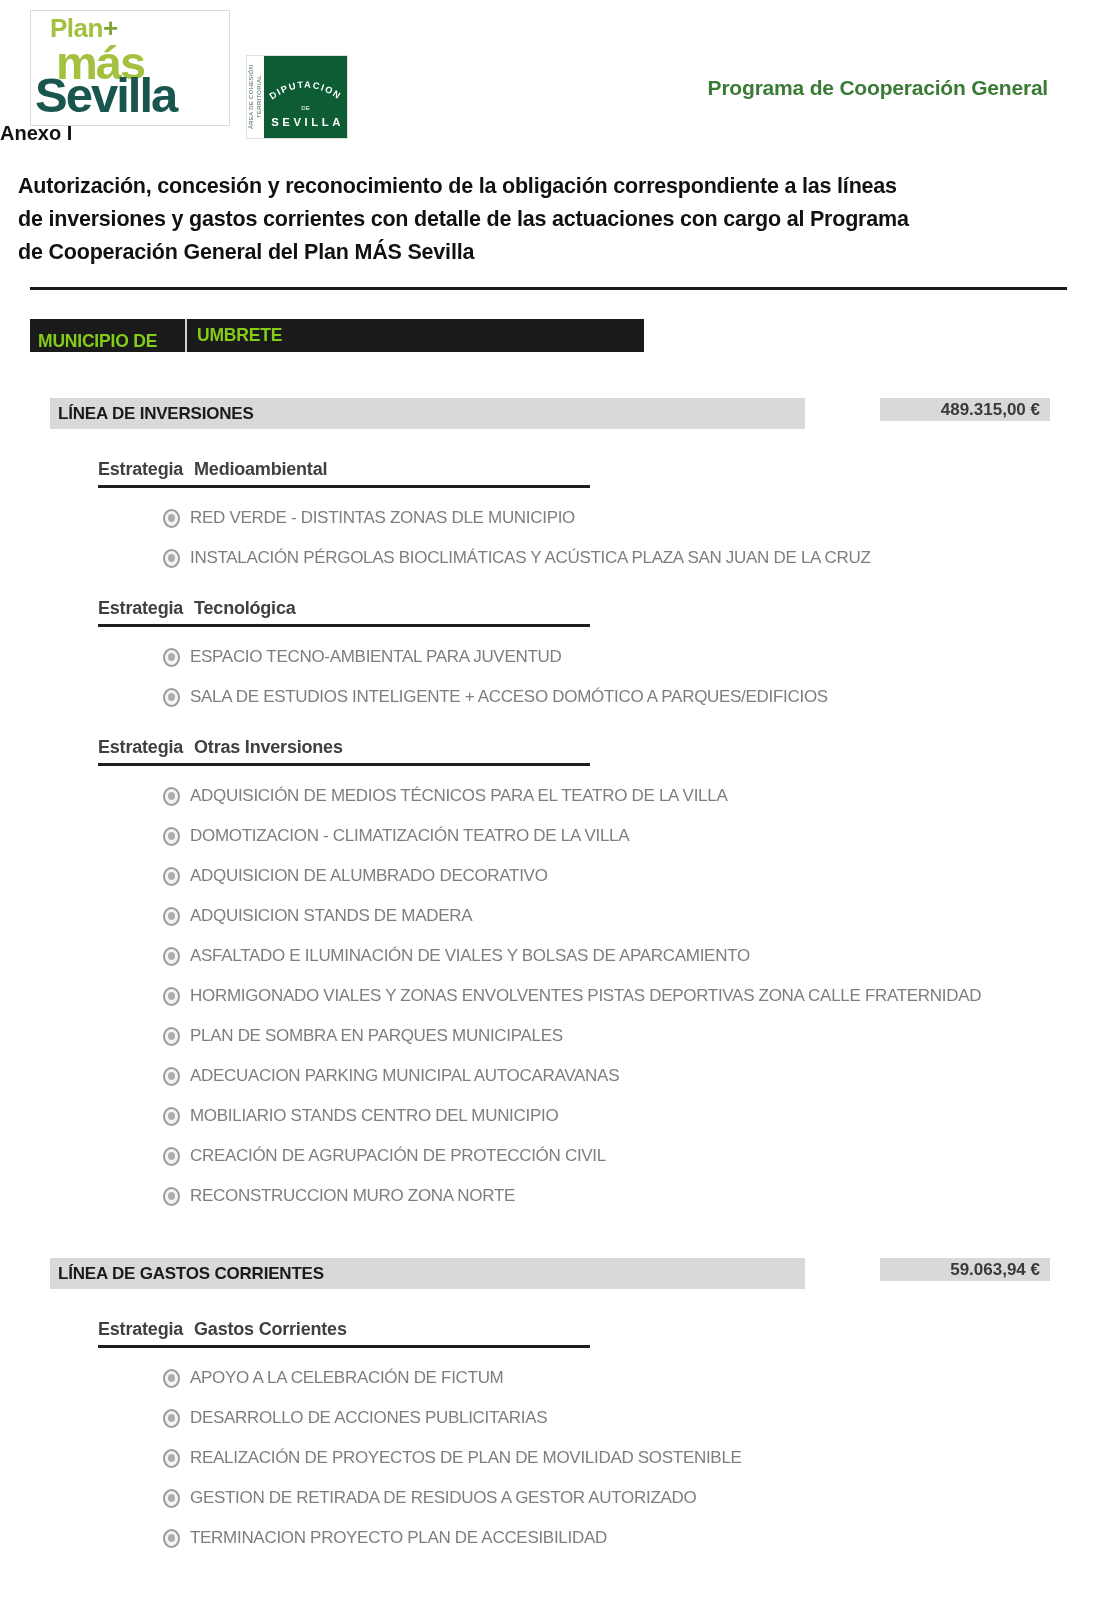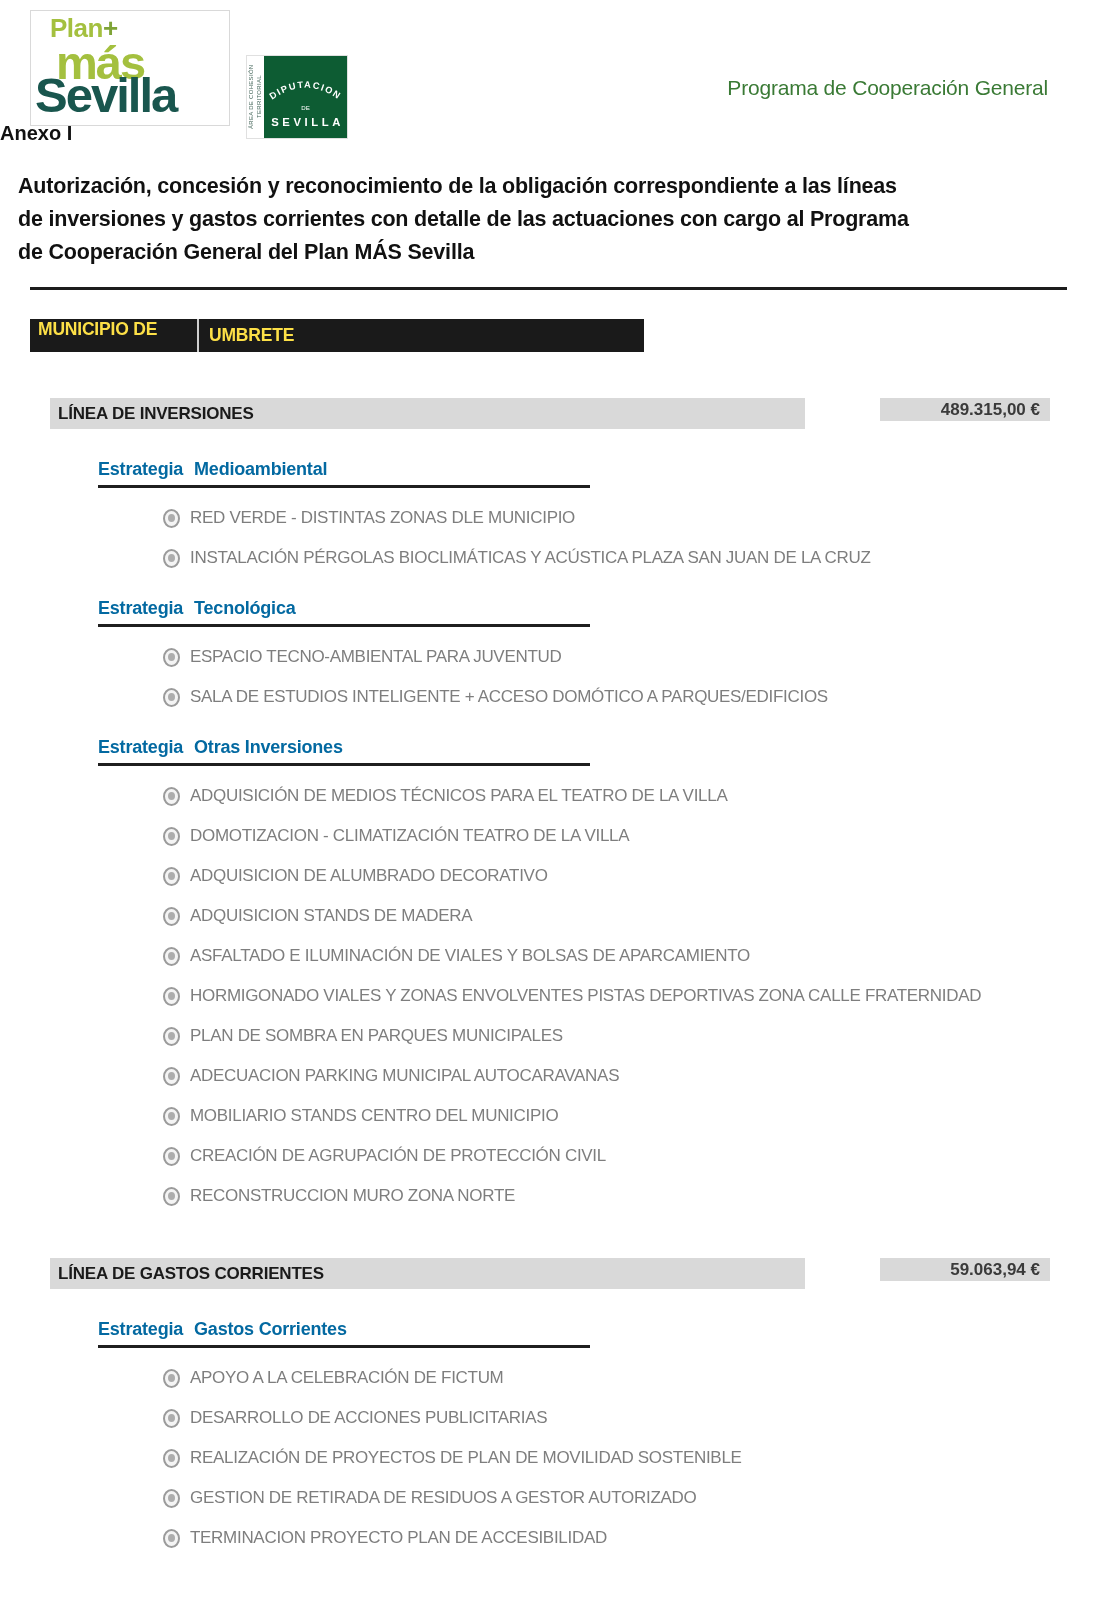--- a/index.html
+++ b/index.html
@@ -28,41 +28,41 @@
   }
   .dip-side { width:17px; display:flex; align-items:center; justify-content:center; overflow:hidden; }
   .dip-side span {
     writing-mode:vertical-rl; transform:rotate(180deg);
     font-size:6px; line-height:1.25; color:#44665a; letter-spacing:0.3px; white-space:pre-line; text-align:center;
   }
   .dip-square { flex:1; background:#0d5c33; }
   .dip-square svg { display:block; width:100%; height:100%; }
 
   .program-title {
-    position:absolute; top:76px; right:50px; font-size:21px; font-weight:400;
+    position:absolute; top:76px; right:50px; font-size:21px; font-weight:700;
     color:#3a7a35; letter-spacing:-0.2px;
   }
   .annex-title {
     position:absolute; top:122px; left:0; width:1054px; 
     font-size:20px; font-weight:700; color:#111;
   }
 
   .doc-title {
     position:absolute; top:170px; left:18px; width:1040px;
     font-size:21.5px; font-weight:700; line-height:33px; color:#111; letter-spacing:-0.2px;
   }
   .title-rule {
     position:absolute; top:287px; left:30px; width:1037px; height:3px; background:#1c1c1c;
   }
 
   
   .muni-bar {
     position:absolute; top:319px; left:30px; width:614px; height:33px;
-    background:#1a1a1a; color:#fde047; display:flex; align-items:flex-start;
-    font-size:17.5px; font-weight:700; letter-spacing:-0.2px;gap:12px;
+    background:#1a1a1a; color:#84cc16; display:flex; align-items:flex-end;
+    font-size:17.5px; font-weight:700; letter-spacing:-0.2px;
   }
   .muni-label { width:147px; padding-left:8px; flex:none; }
   .muni-name  { border-left:2px solid #cfcfcf; padding-left:10px; flex:1; height:100%;
     display:flex; align-items:center; }
 
   
   .lines-container { position:absolute; top:398px; left:0; right:0; }
   .section { margin-bottom:52px; }
   .section-header { display:flex; justify-content:space-between; margin:0 48px 0 50px; }
   .line-title-bar {
@@ -70,21 +70,21 @@
     padding-left:8px; box-sizing:border-box; font-size:17px; font-weight:700; color:#1a1a1a;
     letter-spacing:-0.2px;
   }
   .line-amount-box {
     width:170px; height:23px; background:#d9d9d9; display:flex; align-items:center;
     justify-content:flex-end; padding-right:10px; box-sizing:border-box;
     font-size:17px; font-weight:700; color:#3a3a3a;
   }
 
   .strategy { margin-left:98px; margin-top:30px; }
-  .strategy-heading { font-size:18px; font-weight:700; color:#0369a1; letter-spacing:-0.2px; }
+  .strategy-heading { font-size:18px; font-weight:700; color:#404040; letter-spacing:-0.2px; }
   .strategy-gap { display:inline-block; width:11px; }
   .strategy-underline { width:492px; height:3px; background:#1f1f1f; margin-top:5px; }
   .strategy-items { margin-left:24px; }
   .item { display:flex; align-items:center; gap:10px; margin-top:20px; height:20px;padding-left:41px; }
   .bullet {
     width:13px; height:15px; border:2px solid #9b9b9b; border-radius:50%;
     display:flex; align-items:center; justify-content:center; flex:none; background:#f4f4f4;
   }
   .bullet-dot { width:7px; height:8px; border-radius:50%; background:#adadad; }
   .item-label { font-size:17px; color:#7e7e7e; letter-spacing:-0.3px; white-space:nowrap; }

